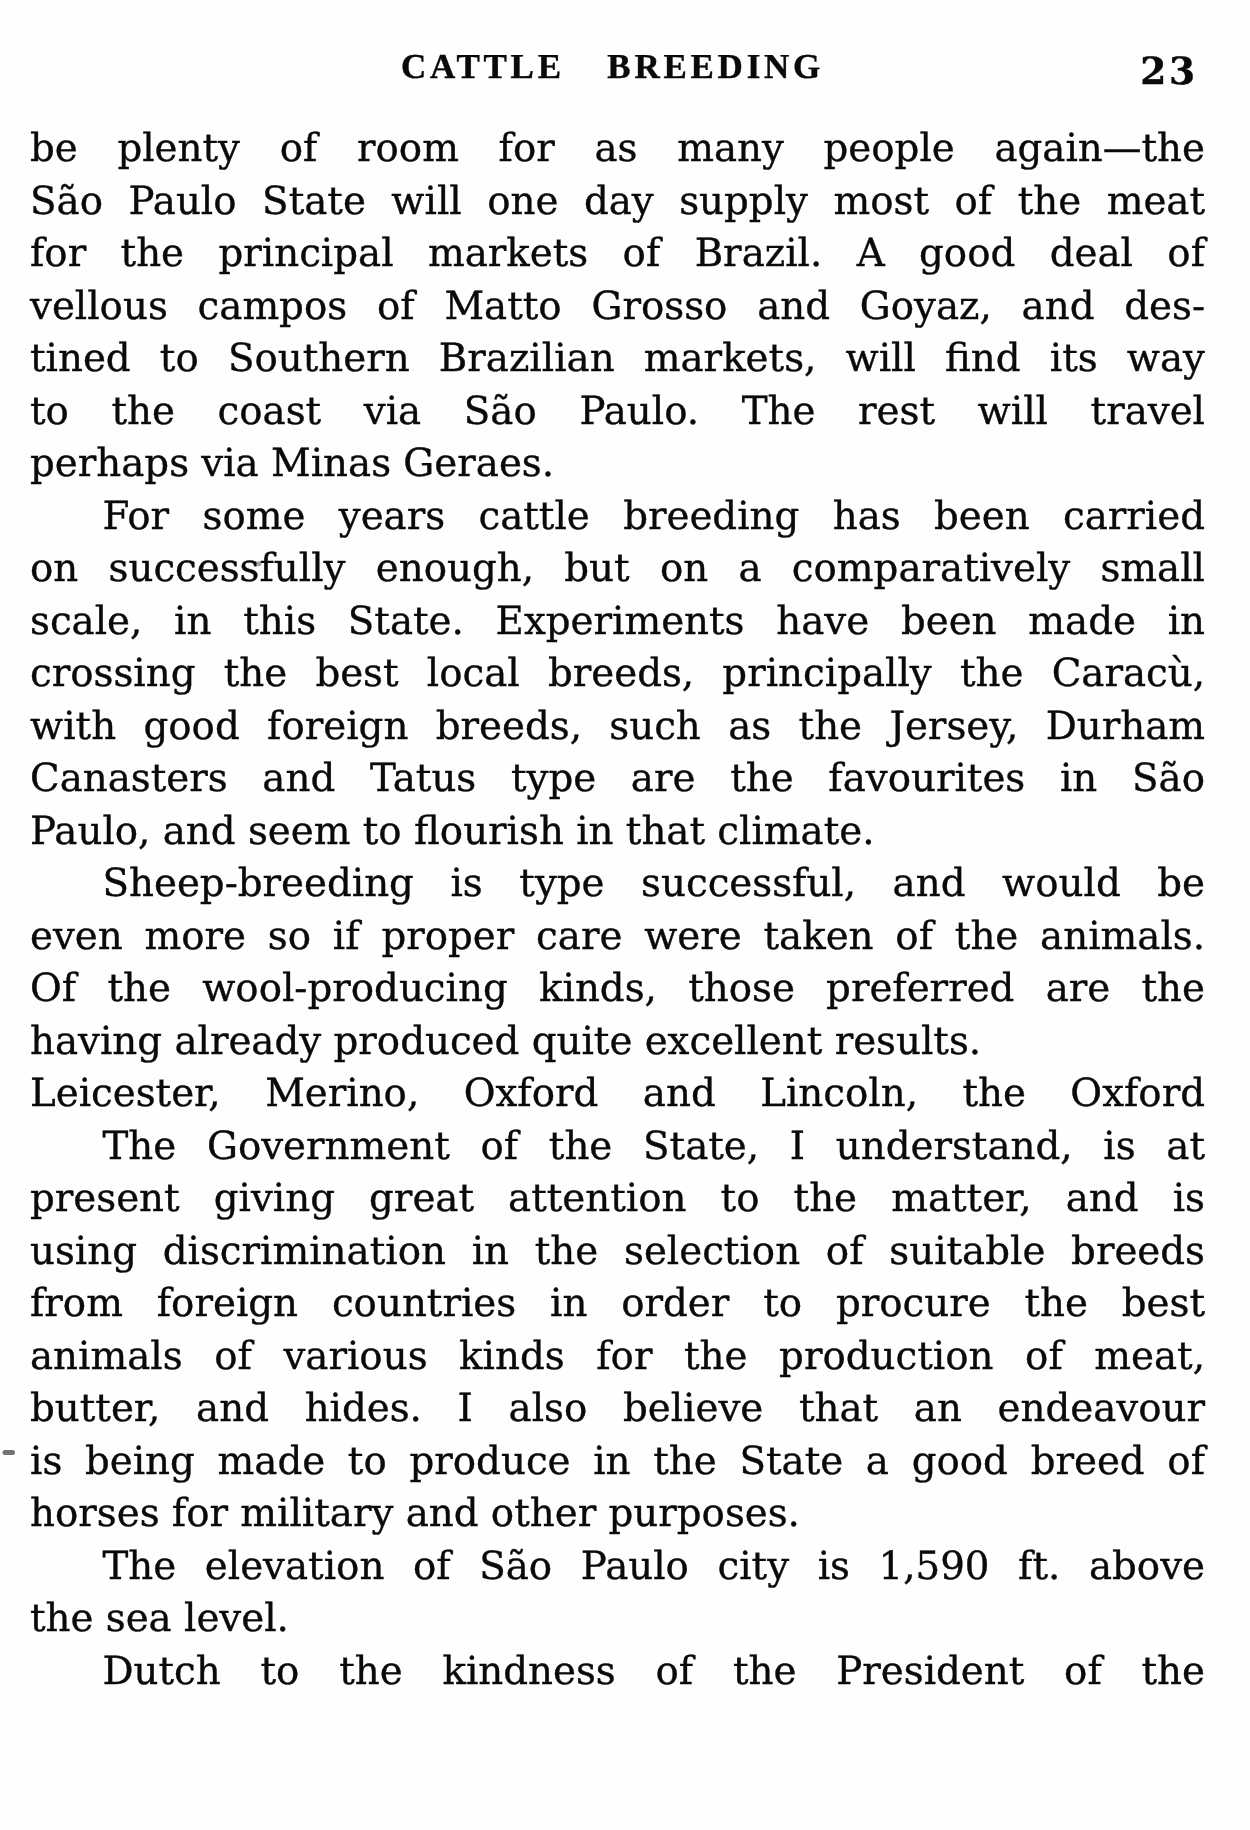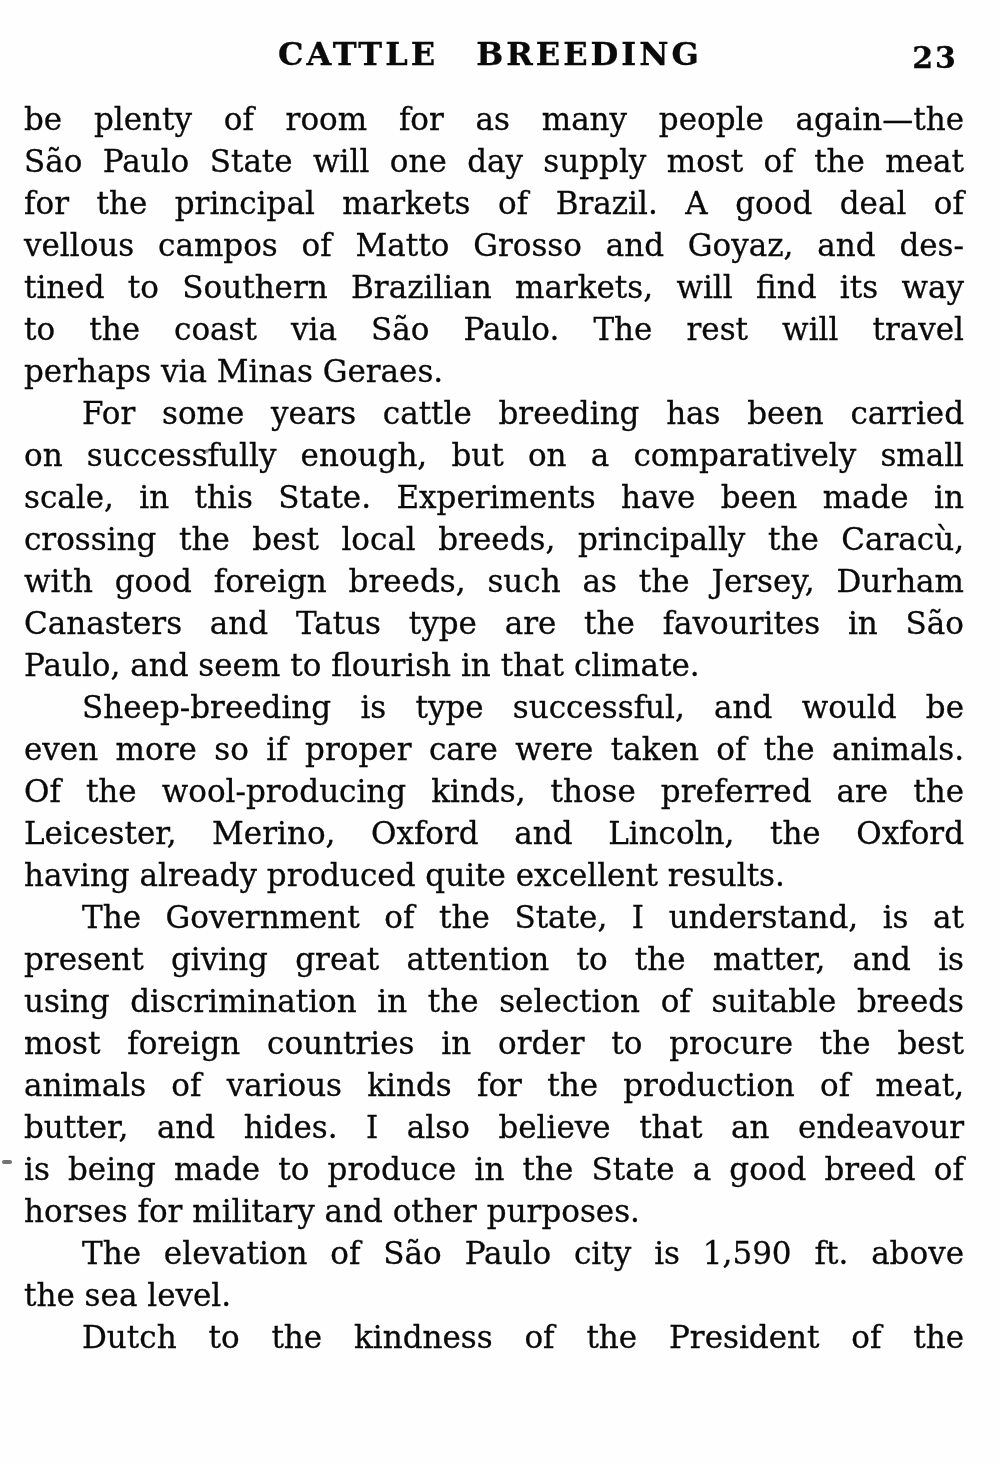--- a/index.html
+++ b/index.html
@@ -17,25 +17,26 @@
   .header {
     position: relative;
     width: 940px;
     margin-left: 20px;
     padding-top: 36px;
     text-align: center;
     line-height: 36px;
     height: 72px;
   }
   .title {
-    font-size: 32px;
+    font-size: 28px;
     font-weight: bold;
     letter-spacing: 3px;
     word-spacing: 24px;
     white-space: nowrap;
+    font-family: Liberation Serif, serif;
   }
   .page-number {
     position: absolute;
     right: 2px;
     top: 40px;
     font-size: 30px;
     font-weight: bold;
     letter-spacing: 2px;
   }
   .body-text {
@@ -92,29 +93,29 @@
       <div class="line">crossing the best local breeds, principally the Caracù,</div>
       <div class="line">with good foreign breeds, such as the Jersey, Durham</div>
       <div class="line">Canasters and Tatus type are the favourites in São</div>
       <div class="line last-line">Paulo, and seem to flourish in that climate.</div>
     </div>
 
     <div class="para indent">
       <div class="line">Sheep-breeding is type successful, and would be</div>
       <div class="line">even more so if proper care were taken of the animals.</div>
       <div class="line">Of the wool-producing kinds, those preferred are the</div>
+      <div class="line last-line">having already produced quite excellent results.</div>
       <div class="line">Leicester, Merino, Oxford and Lincoln, the Oxford</div>
-      <div class="line last-line">having already produced quite excellent results.</div>
     </div>
 
     <div class="para indent">
       <div class="line">The Government of the State, I understand, is at</div>
       <div class="line">present giving great attention to the matter, and is</div>
       <div class="line">using discrimination in the selection of suitable breeds</div>
-      <div class="line">most foreign countries in order to procure the best</div>
+      <div class="line">from foreign countries in order to procure the best</div>
       <div class="line">animals of various kinds for the production of meat,</div>
       <div class="line">butter, and hides.  I also believe that an endeavour</div>
       <div class="line">is being made to produce in the State a good breed of</div>
       <div class="line last-line">horses for military and other purposes.</div>
     </div>
 
     <div class="para indent">
       <div class="line">The elevation of São Paulo city is 1,590 ft. above</div>
       <div class="line last-line">the sea level.</div>
     </div>

